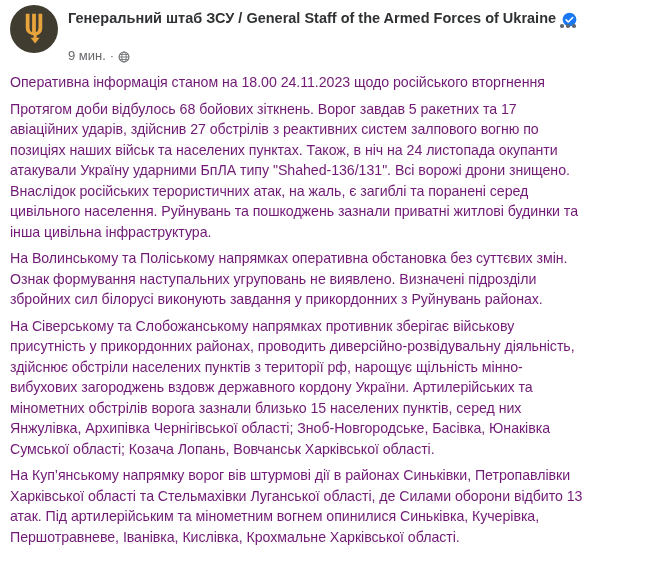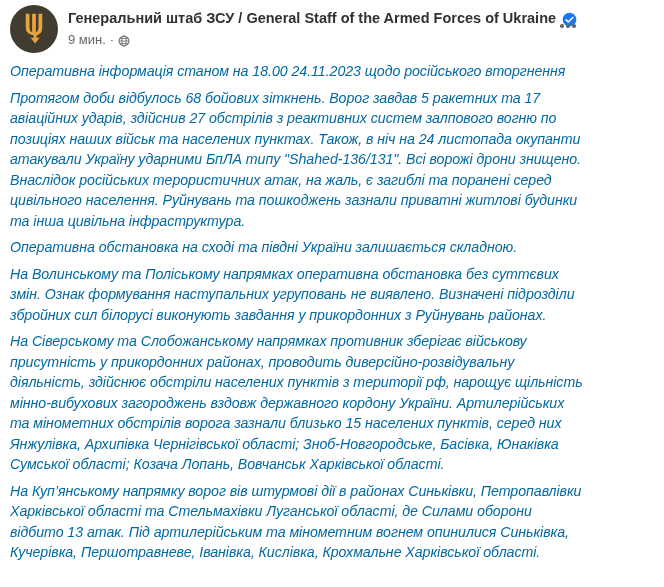--- a/index.html
+++ b/index.html
@@ -23,38 +23,37 @@
   }
   .header-text { margin-left: 10px; padding-top: 4px; min-width: 0; flex: 1; }
   .name-row { display: flex; align-items: center; gap: 6px; }
   .page-name {
     font-size: 14.5px; font-weight: 700; color: #2f3133;
     line-height: 19px; white-space: nowrap; cursor: pointer;
   }
   .verified-badge { display: inline-flex; flex: 0 0 auto; margin-top: 1px; }
   .meta-row {
     display: flex; align-items: center; gap: 4px;
-    color: #65676b; font-size: 13px; margin-top: 4px; line-height: 16px;
+    color: #65676b; font-size: 13px; margin-top: 20px; line-height: 16px;
   }
   .meta-row .timestamp { cursor: pointer; }
   .globe-icon { display: inline-flex; margin-top: 1px; }
   .menu-btn {
     margin-left: auto; margin-top: 13px;
     display: flex; gap: 2.5px; align-items: center;
     padding: 6px 4px; border-radius: 6px; cursor: pointer;
   }
   .menu-btn .dot {
     width: 3.6px; height: 3.6px; border-radius: 50%; background: #606770;
   }
   
   .post-body {
     padding: 8px 10px 0 10px;
-    font-size: 14.2px; line-height: 20.5px; color: #0369a1;
+    font-size: 14.2px; line-height: 20.5px; color: #701a75;
     letter-spacing: -0.05px;
-    font-style: italic;
   }
   .post-body p { margin: 0 0 6px 0; }
 </style>
 </head>
 <body>
 
 <div class="page">
 
   <div class="post-header">
 
@@ -94,19 +93,18 @@
       <span class="dot"></span>
       <span class="dot"></span>
       <span class="dot"></span>
     </div>
 
   </div>
 
   <div class="post-body">
     <p>Оперативна інформація станом на 18.00 24.11.2023 щодо російського вторгнення</p>
     <p>Протягом доби відбулось 68 бойових зіткнень. Ворог завдав 5 ракетних та 17 авіаційних ударів, здійснив 27 обстрілів з реактивних систем залпового вогню по позиціях наших військ та населених пунктах. Також, в ніч на 24 листопада окупанти атакували Україну ударними БпЛА типу "Shahed-136/131". Всі ворожі дрони знищено. Внаслідок російських терористичних атак, на жаль, є загиблі та поранені серед цивільного населення. Руйнувань та пошкоджень зазнали приватні житлові будинки та інша цивільна інфраструктура.</p>
-    <p>Оперативна обстановка на сході та півдні України залишається складною.</p>
     <p>На Волинському та Поліському напрямках оперативна обстановка без суттєвих змін. Ознак формування наступальних угруповань не виявлено. Визначені підрозділи збройних сил білорусі виконують завдання у прикордонних з Руйнувань районах.</p>
     <p>На Сіверському та Слобожанському напрямках противник зберігає військову присутність у прикордонних районах, проводить диверсійно-розвідувальну діяльність, здійснює обстріли населених пунктів з території рф, нарощує щільність мінно-вибухових загороджень вздовж державного кордону України. Артилерійських та мінометних обстрілів ворога зазнали близько 15 населених пунктів, серед них Янжулівка, Архипівка Чернігівської області; Зноб-Новгородське, Басівка, Юнаківка Сумської області; Козача Лопань, Вовчанськ Харківської області.</p>
     <p>На Куп’янському напрямку ворог вів штурмові дії в районах Синьківки, Петропавлівки Харківської області та Стельмахівки Луганської області, де Силами оборони відбито 13 атак. Під артилерійським та мінометним вогнем опинилися Синьківка, Кучерівка, Першотравневе, Іванівка, Кислівка, Крохмальне Харківської області.</p>
   </div>
 
 </div>
 
 </body></html>

